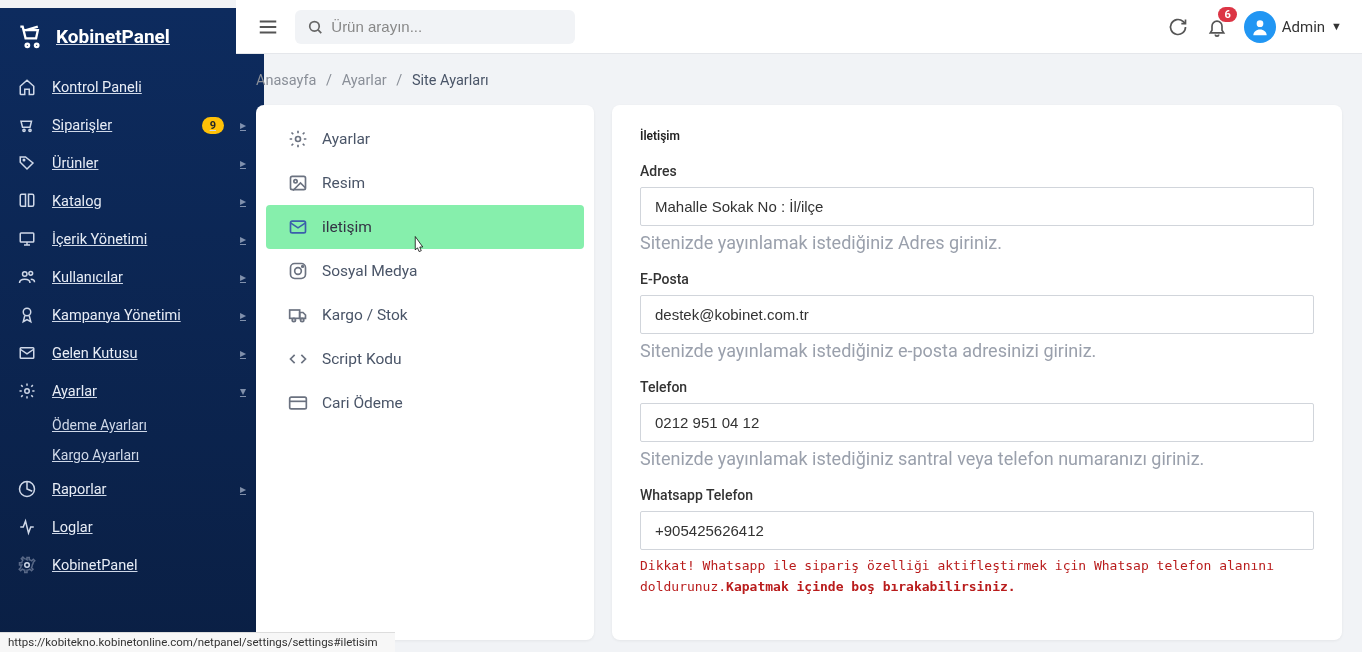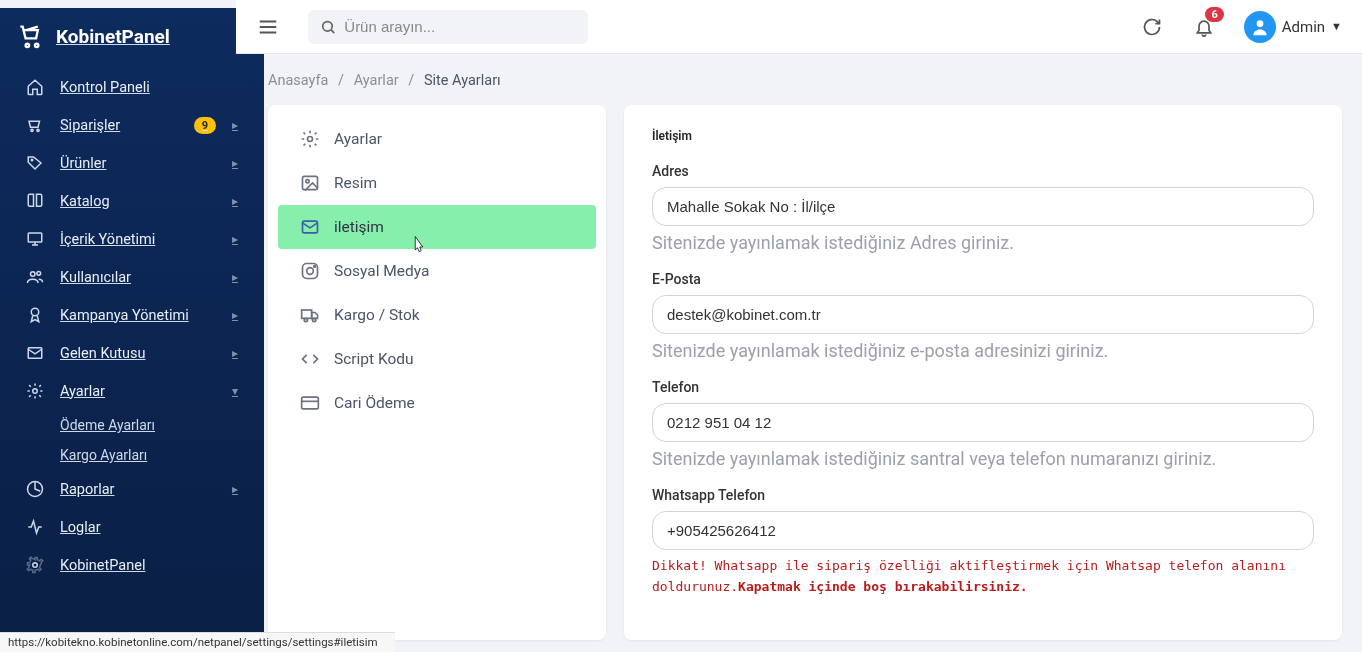--- a/index.html
+++ b/index.html
@@ -1,58 +1,58 @@
 <!DOCTYPE html>
 <html><head>
 <meta charset="utf-8">
 <style>
 * { margin: 0; padding: 0; box-sizing: border-box; }
 body { font-family: -apple-system, BlinkMacSystemFont, "Segoe UI", Roboto, sans-serif; background: #f1f3f6; width: 1362px; height: 652px; overflow: hidden; position: relative; color: #333; }
 .sidebar { position: absolute; left: 0; top: 8px; width: 264px; height: 100%; background: linear-gradient(180deg, #0d2b5e 0%, #0a1f44 100%); color: #cfd8e8; text-decoration: underline; }
 .brand { display: flex; align-items: center; gap: 10px; padding: 14px 18px; color: #fff; font-weight: 700; font-size: 19px; }
 .brand svg { flex-shrink: 0; }
-.nav { list-style: none; padding: 4px 8px; }
+.nav { list-style: none; padding: 4px 0; }
 .nav-item { display: flex; align-items: center; padding: 10px 18px; gap: 16px; font-size: 14.5px; cursor: pointer; position: relative; }
 .nav-item .icon { width: 18px; display: flex; justify-content: center; }
 .nav-item .lbl { flex: 1; color: #e8edf6; }
 .nav-item .chev { opacity: .6; font-size: 12px; }
 .nav-item .badge { background: #ffc107; color: #212529; font-size: 11px; font-weight: 700; border-radius: 10px; padding: 2px 8px; }
 .nav-sub { list-style: none; padding-left: 52px; }
 .nav-sub li { padding: 7px 0; font-size: 14px; color: #cfd8e8; cursor: pointer; }
 
-.topbar { position: absolute; left: 236px; top: 0; right: 0; height: 54px; background: #fff; display: flex; align-items: center; padding: 0 20px; gap: 28px; border-bottom: 1px solid #e5e7eb; }
+.topbar { position: absolute; left: 236px; top: 0; right: 0; height: 54px; background: #fff; display: flex; align-items: center; padding: 0 20px; gap: 15px; border-bottom: 1px solid #e5e7eb; }
 .hamburger { width: 24px; height: 24px; cursor: pointer; color: #555; display: flex; align-items: center; justify-content: center; }
 .search { flex: 0 0 280px; background: #f1f3f6; border-radius: 6px; display: flex; align-items: center; padding: 8px 12px; gap: 8px; }
 .search input { border: none; background: transparent; outline: none; font-size: 15px; width: 100%; color: #555; }
 .search input::placeholder { color: #888; }
 .spacer { flex: 1; }
 .topicon { width: 24px; height: 24px; color: #555; cursor: pointer; position: relative; display: flex; align-items: center; justify-content: center; }
 .bellwrap { position: relative; }
 .bellbadge { position: absolute; top: -8px; right: -8px; background: #dc3545; color: #fff; font-size: 11px; font-weight: 700; border-radius: 10px; padding: 1px 6px; }
 .avatar { width: 32px; height: 32px; border-radius: 50%; background: #2196f3; display: flex; align-items: center; justify-content: center; color: #fff; }
 .usermenu { display: flex; align-items: center; gap: 6px; font-size: 15px; cursor: pointer; }
 
-.main { position: absolute; left: 236px; top: 54px; right: 0; bottom: 0; overflow-y: auto; margin-left: 12px; }
+.main { position: absolute; left: 236px; top: 54px; right: 0; bottom: 0; overflow-y: auto; }
 .crumb { padding: 18px 20px 16px 20px; font-size: 14.5px; color: #8a8f98; }
 .crumb .sep { margin: 0 6px; }
 .crumb .now { color: #4a5568; }
 
 .layout { display: flex; gap: 18px; padding: 0 20px 20px 20px; }
 .panel { background: #fff; border-radius: 8px; box-shadow: 0 1px 3px rgba(0,0,0,.06); }
 .submenu { width: 338px; padding: 12px 0; }
 .submenu .row { display: flex; align-items: center; gap: 14px; padding: 12px 22px; font-size: 15.5px; color: #4a5568; border-radius: 4px; margin: 0 10px; cursor: pointer; }
 .submenu .row.active { background: #86efac; color: #334; }
 .submenu .row .icn { width: 20px; display: flex; justify-content: center; color: #6b7280; }
 .submenu .row.active .icn { color: #3a5fab; }
 
 .form { flex: 1; padding: 24px 28px; }
 .form h2 { font-size: 12px; font-weight: 600; margin-bottom: 20px; color: #222; }
 .field { margin-bottom: 18px; }
 .field label { display: block; font-size: 14px; color: #333; margin-bottom: 8px; font-weight: 500; }
-.field input { width: 100%; border: 1px solid #d1d5db; border-radius: 14px; padding: 10px 14px; font-size: 15px; color: #333; outline: none; }
+.field input { width: 100%; border: 1px solid #d1d5db; border-radius: 2px; padding: 10px 14px; font-size: 15px; color: #333; outline: none; }
 .field .help { font-size: 18px; color: #9aa0ac; margin-top: 6px; }
 .warn { font-family: ui-monospace, Menlo, monospace; font-size: 13px; color: #b91c1c; line-height: 1.6; margin-top: 6px; }
 .warn b { font-weight: 700; }
 
 .statusbar { position: absolute; left: 0; bottom: 0; height: 20px; background: #f7f7f7; border-top: 1px solid #ddd; font-size: 11.5px; color: #333; padding: 2px 8px; width: 395px; white-space: nowrap; overflow: hidden; }
 
 .cursor { position: absolute; left: 410px; top: 233px; width: 18px; height: 22px; pointer-events: none; }
 </style>
 </head>
 <body>

